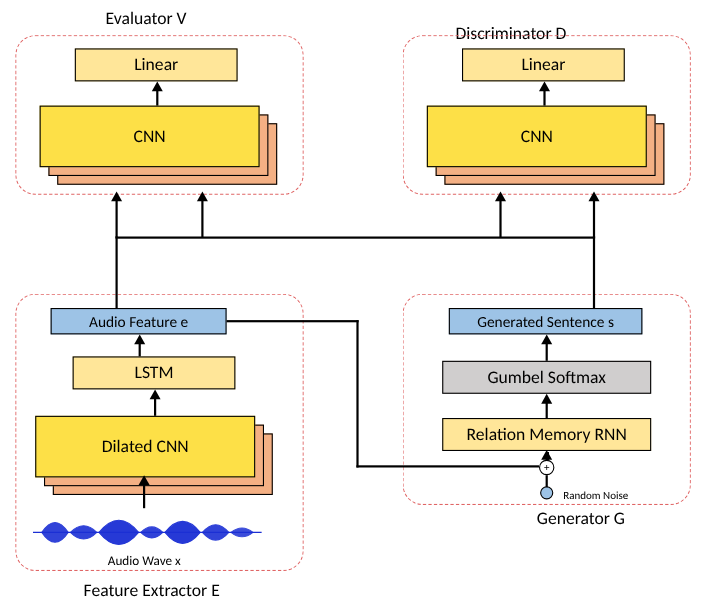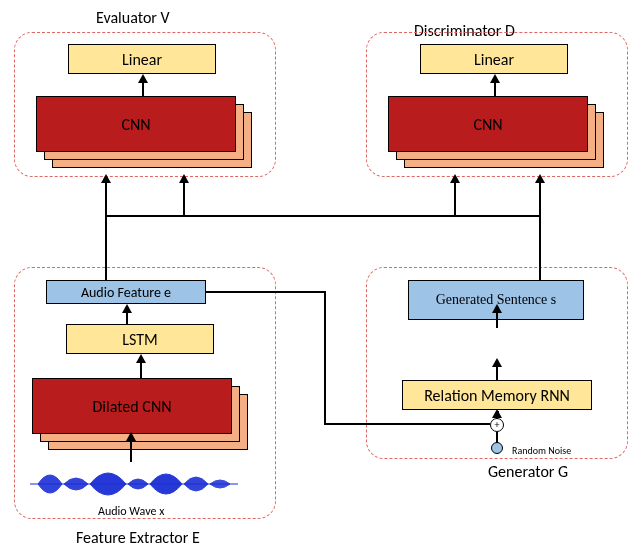--- a/index.html
+++ b/index.html
@@ -32,21 +32,21 @@
   .block {
     position: absolute;
     border: 1.5px solid #000;
     display: flex;
     align-items: center;
     justify-content: center;
     font-size: 16px;
     box-sizing: border-box;
   }
   .yellow { background: #ffe699; }
-  .peach  { background: #b91c1c; text-align: right; }
+  .peach  { background: #fde047; text-align: right; }
   .blue   { background: #9dc3e6; font-size: 14px; }
   .gray   { background: #d0cece; }
 
   .stack-shadow {
     position: absolute;
     border: 1.5px solid #000;
     background: #f4b084;
     box-sizing: border-box;
   }
 
@@ -156,22 +156,23 @@
   </div>
   <div class="small-label" style="left:98px; top:504px; font-size:12px;">Audio Wave x</div>
 
   <div class="arrow-v" style="left:130px; top:440px; height:22px;"></div>
   <div class="arrow-v" style="left:140px; top:362px; height:16px;"></div>
   <div class="arrow-v" style="left:126px; top:312px; height:12px;"></div>
 
   <div class="module-box" style="left:366px; top:267px; width:260px; height:190px;"></div>
   <div class="module-title" style="left:488px; top:462px;">Generator G</div>
 
-  <div class="block blue" style="left:408px; top:280px; width:176px; height:40px;font-family:Liberation Serif, serif;">Generated Sentence s</div>
-
+  <div class="block blue" style="left:408px; top:280px; width:176px; height:24px;">Generated Sentence s</div>
+
+  <div class="block gray" style="left:402px; top:328px; width:190px; height:30px;">Gumbel Softmax</div>
 
   <div class="block yellow" style="left:402px; top:380px; width:190px; height:30px;">Relation Memory RNN</div>
 
   <div class="arrow-v" style="left:496px; top:366px; height:14px;"></div>
   <div class="arrow-v" style="left:496px; top:312px; height:16px;"></div>
 
   <div class="plus-circle" style="left:490px; top:418px;">+</div>
   <div class="arrow-v" style="left:496px; top:417px; height:2px;"></div>
   <div class="arrow-line" style="left:497px; top:411px; width:0; height:7px; border-left:2px solid #000;"></div>
 

